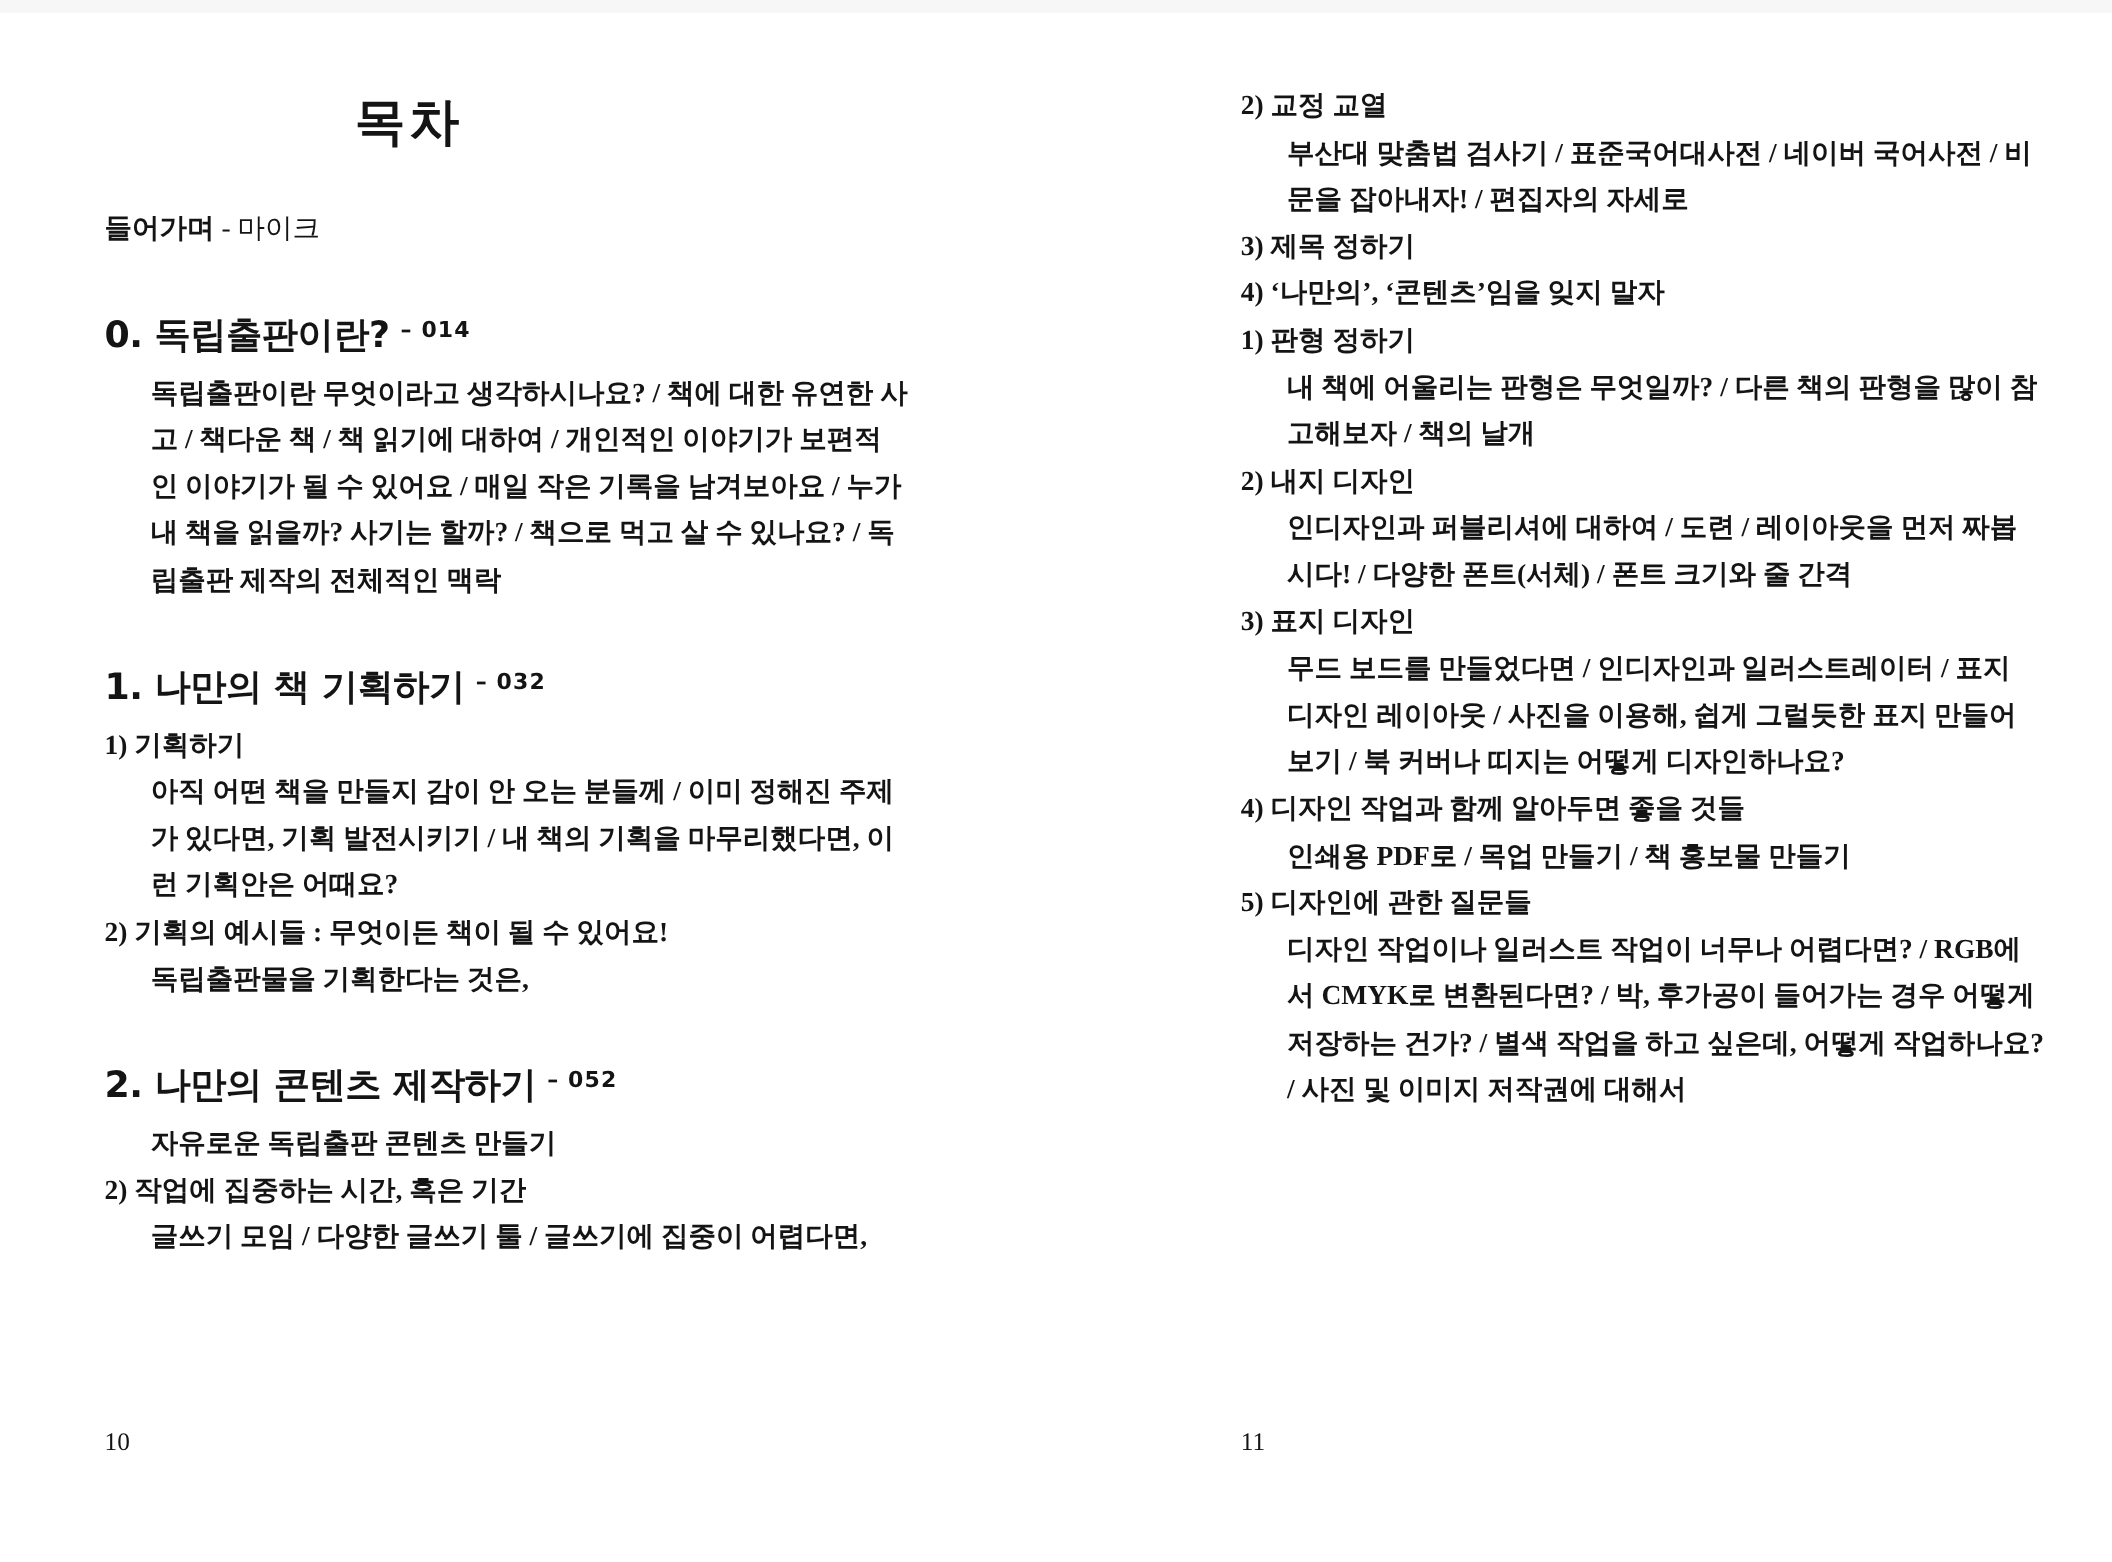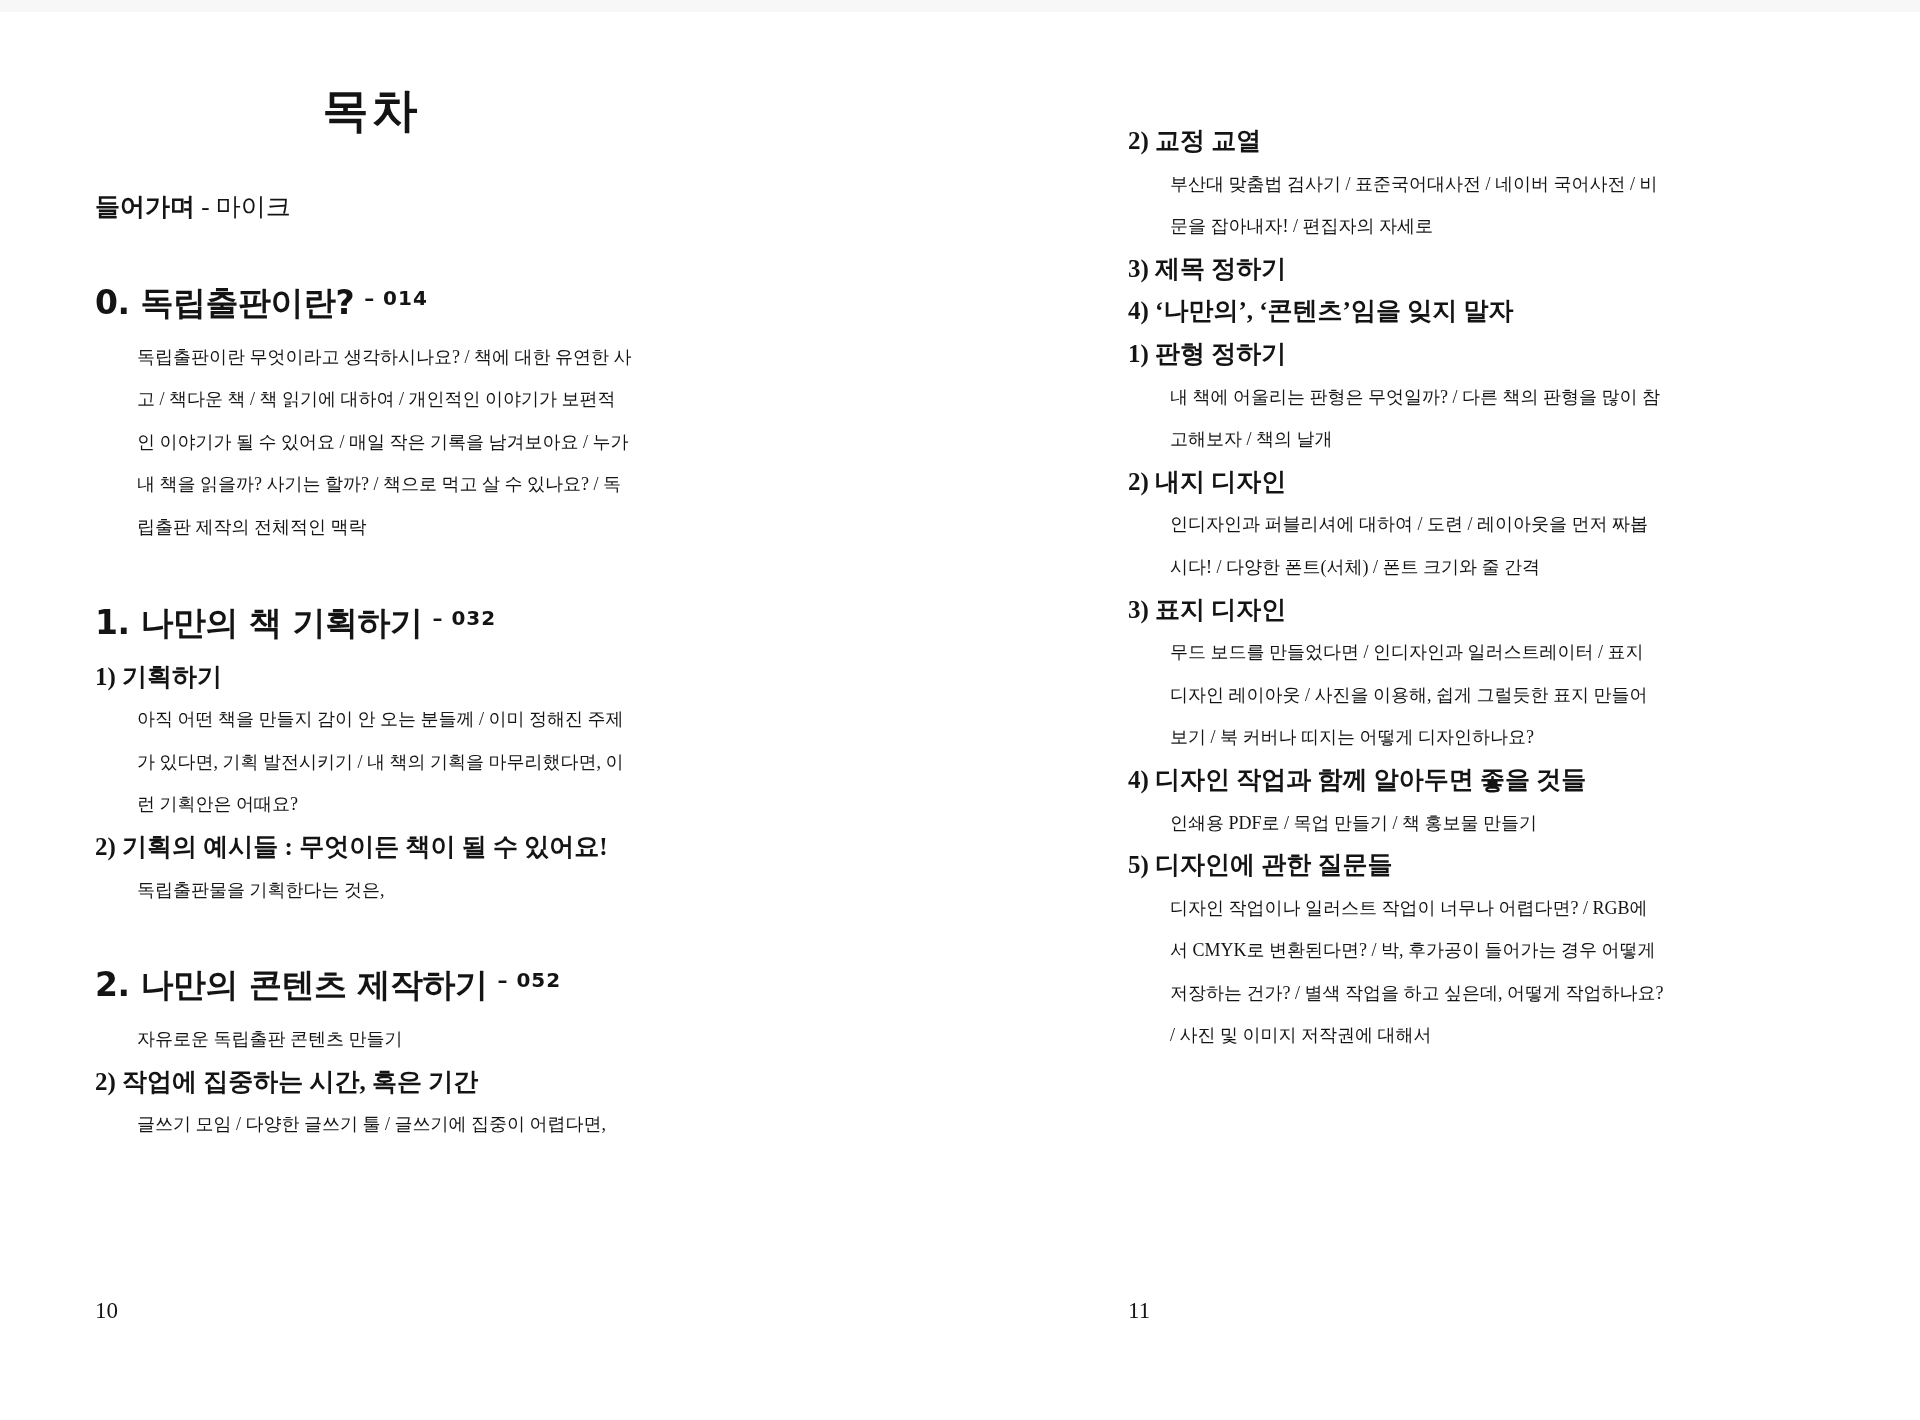--- a/index.html
+++ b/index.html
@@ -25,21 +25,21 @@
     background: #f7f7f7;
   }
   .page {
     position: absolute;
     top: 0;
     height: 1420px;
   }
   .page.left  { left: 95px;  width: 668px; }
   .page.left .blocks  { padding-top: 80px; }
   .page.right { left: 1128px; width: 675px; }
-  .page.right .blocks { padding-top: 120px; }
+  .page.right .blocks { padding-top: 76px; }
 
   .toc-title {
     font-family: "DejaVu Sans", sans-serif;
     font-weight: 800;
     font-size: 46px;
     line-height: 60px;
     letter-spacing: 3px;
     text-align: center;
     margin-right: 115px;
     white-space: nowrap;
@@ -74,24 +74,25 @@
     margin-left: 10px;
   }
   .sub {
     font-size: 25px;
     line-height: 42.6px;
     font-weight: 700;
     white-space: nowrap;
   }
   .sub .rest { font-weight: 700; }
   .bodyline {
-    font-size: 18px;
+    font-size: 25px;
     line-height: 42.6px;
     padding-left: 42px;
     white-space: nowrap;
+    font-weight: bold;
   }
   .pagenum {
     position: absolute;
     top: 1297px;
     left: 0;
     width: 100%;
     text-align: left;
     font-size: 23px;
     line-height: 28px;
   }

